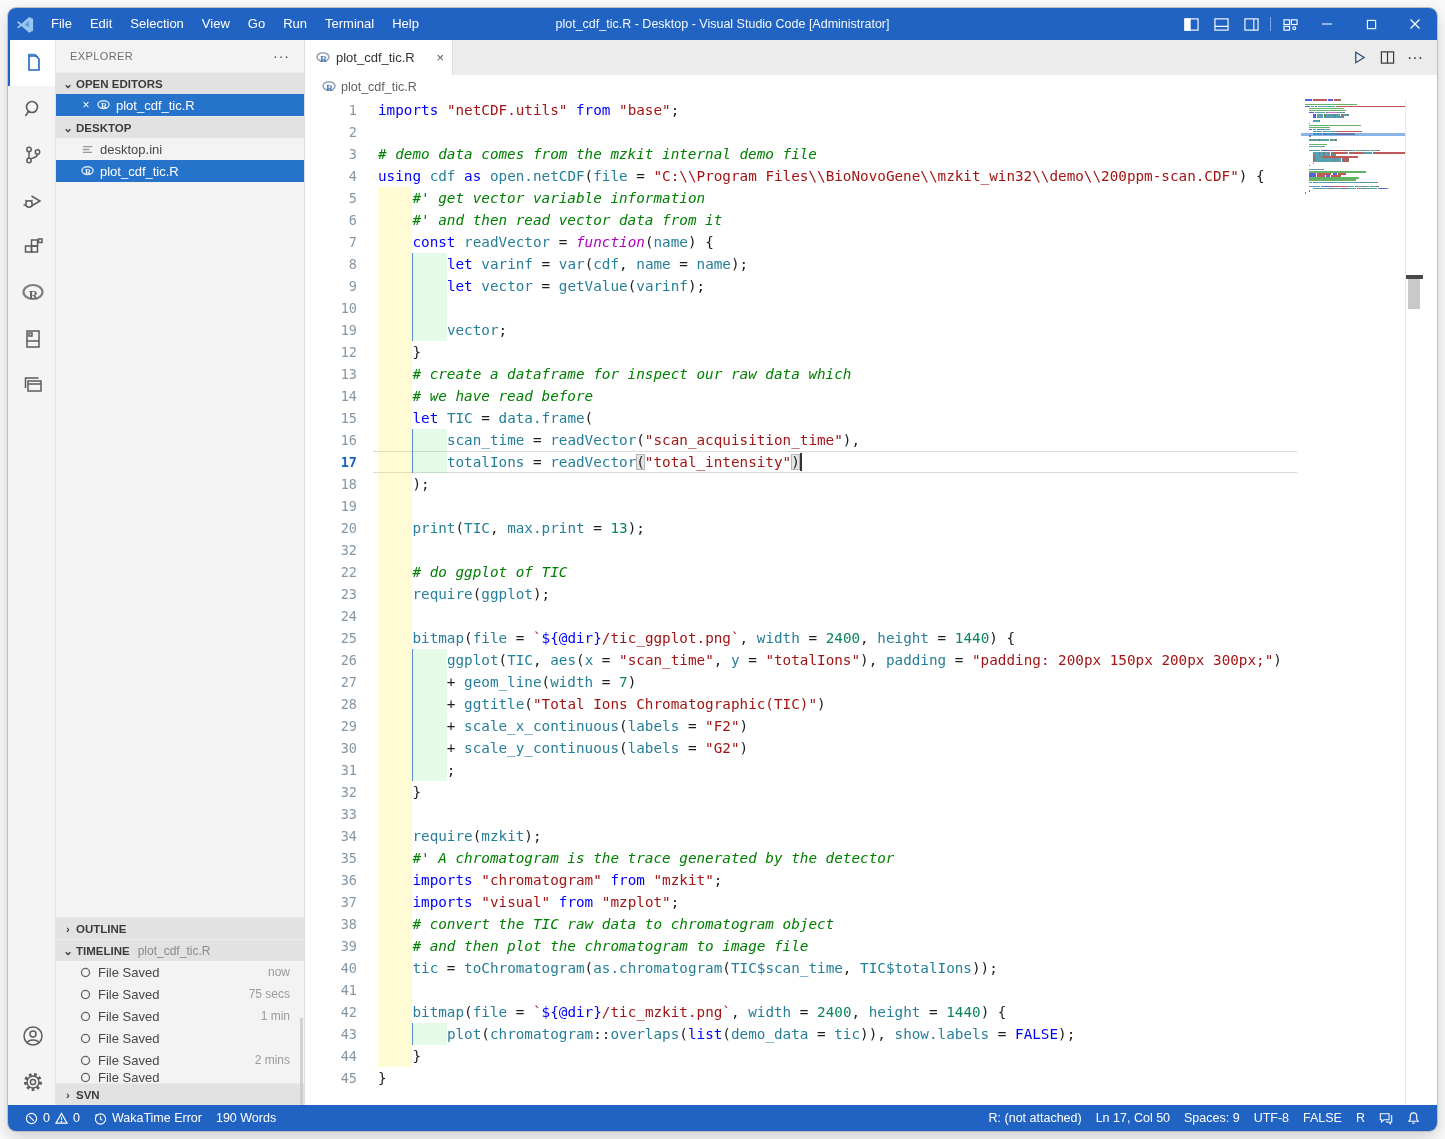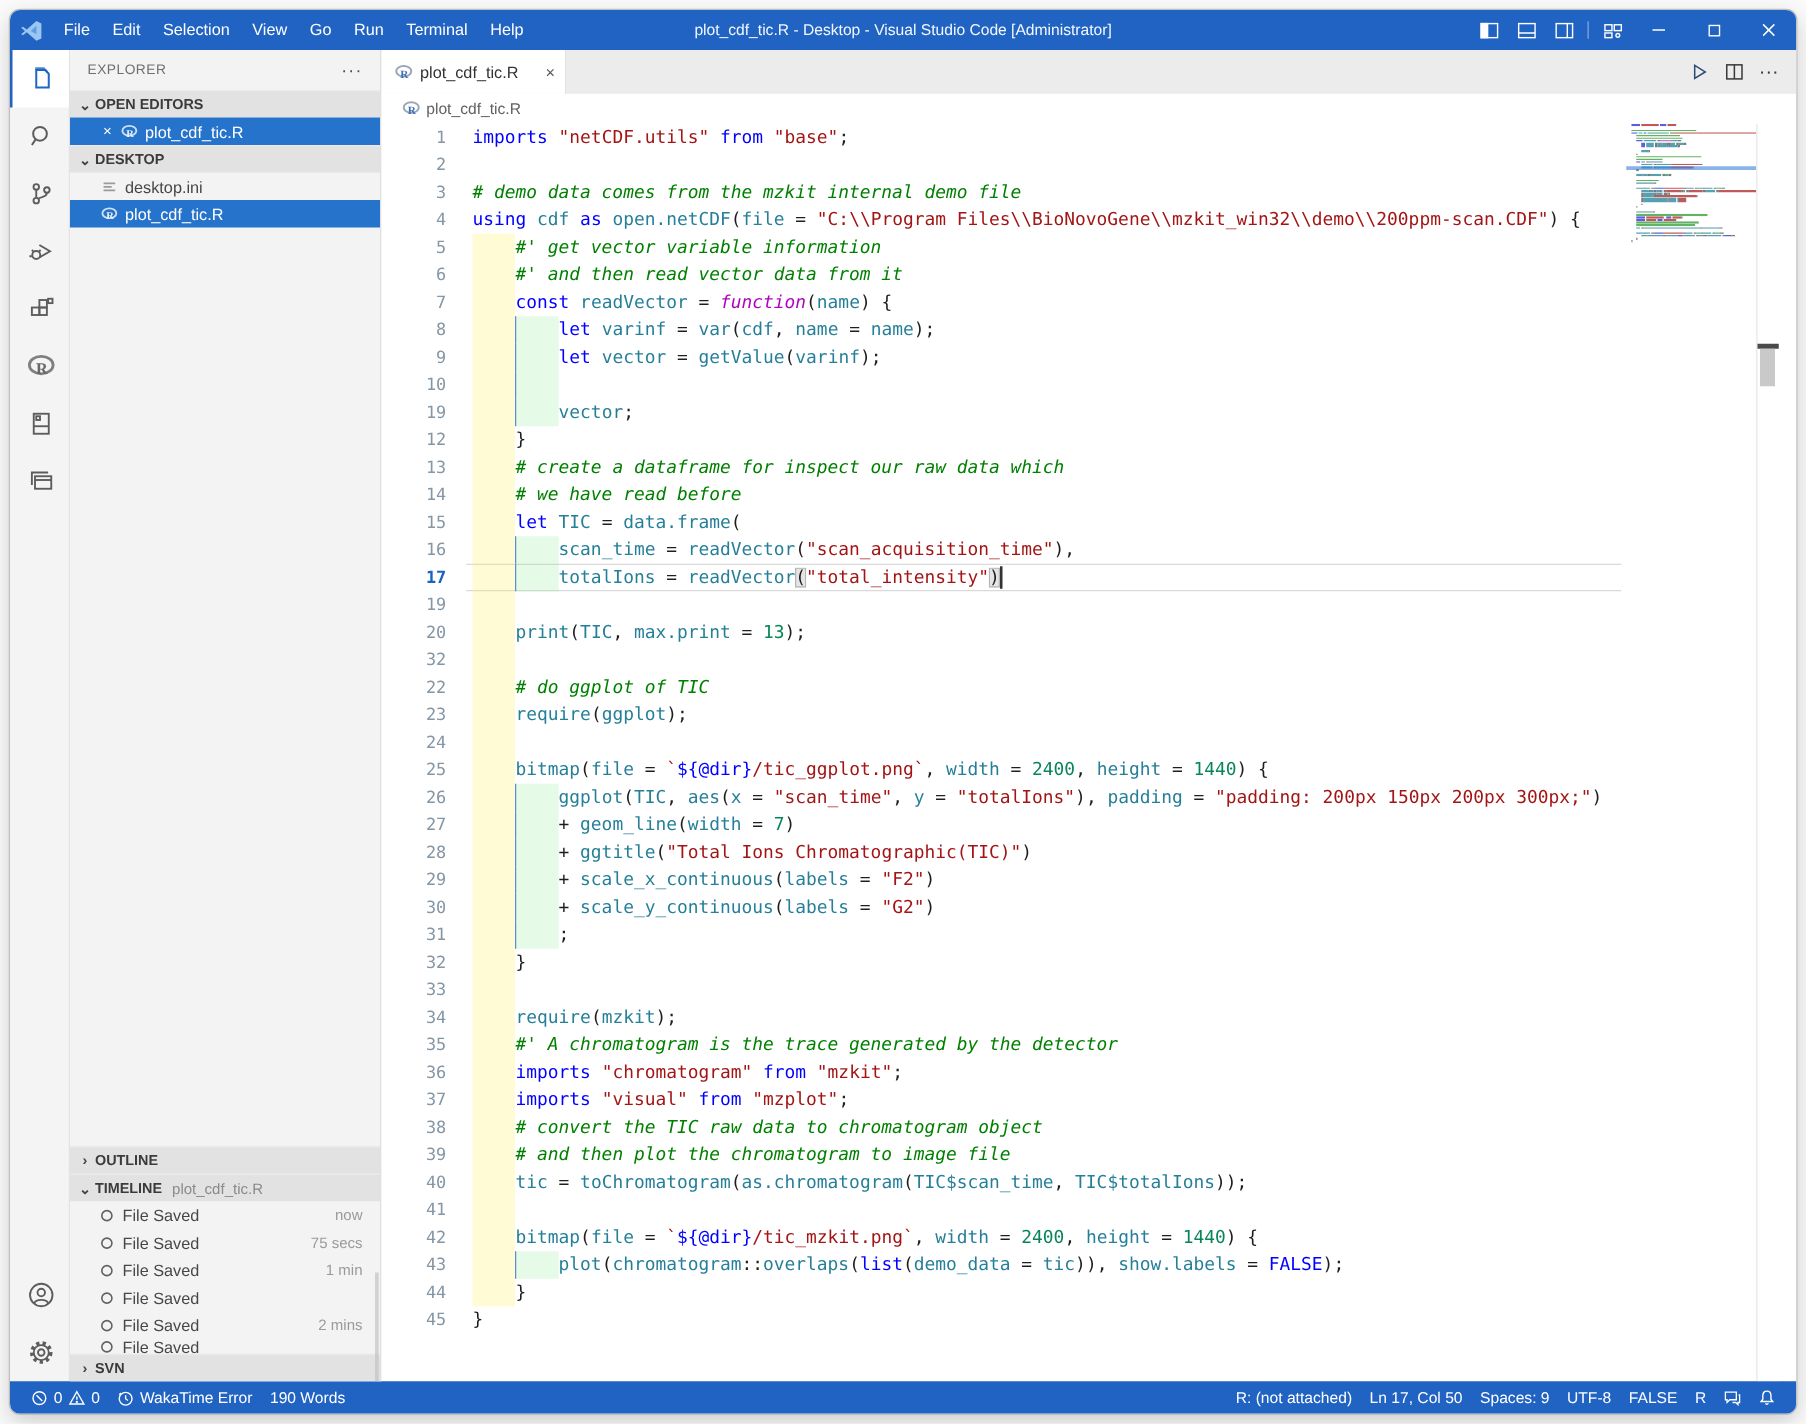--- a/index.html
+++ b/index.html
@@ -412,20 +412,21 @@
               <div class="code-line"><div class="strip s0"></div><div class="strip s1"></div><div class="guide"></div><span class="ln">8</span><span class="txt"><span class="tok-pl">        </span><span class="tok-kw">let</span><span class="tok-pl"> </span><span class="tok-id">varinf</span><span class="tok-pl"> = </span><span class="tok-id">var</span><span class="tok-pl">(</span><span class="tok-id">cdf</span><span class="tok-pl">, </span><span class="tok-id">name</span><span class="tok-pl"> = </span><span class="tok-id">name</span><span class="tok-pl">);</span></span></div>
               <div class="code-line"><div class="strip s0"></div><div class="strip s1"></div><div class="guide"></div><span class="ln">9</span><span class="txt"><span class="tok-pl">        </span><span class="tok-kw">let</span><span class="tok-pl"> </span><span class="tok-id">vector</span><span class="tok-pl"> = </span><span class="tok-id">getValue</span><span class="tok-pl">(</span><span class="tok-id">varinf</span><span class="tok-pl">);</span></span></div>
               <div class="code-line"><div class="strip s0"></div><div class="strip s1"></div><div class="guide"></div><span class="ln">10</span><span class="txt"></span></div>
               <div class="code-line"><div class="strip s0"></div><div class="strip s1"></div><div class="guide"></div><span class="ln">19</span><span class="txt"><span class="tok-pl">        </span><span class="tok-id">vector</span><span class="tok-pl">;</span></span></div>
               <div class="code-line"><div class="strip s0"></div><span class="ln">12</span><span class="txt"><span class="tok-pl">    }</span></span></div>
               <div class="code-line"><div class="strip s0"></div><span class="ln">13</span><span class="txt"><span class="tok-pl">    </span><span class="tok-com"># create a dataframe for inspect our raw data which</span></span></div>
               <div class="code-line"><div class="strip s0"></div><span class="ln">14</span><span class="txt"><span class="tok-pl">    </span><span class="tok-com"># we have read before</span></span></div>
               <div class="code-line"><div class="strip s0"></div><span class="ln">15</span><span class="txt"><span class="tok-pl">    </span><span class="tok-kw">let</span><span class="tok-pl"> </span><span class="tok-id">TIC</span><span class="tok-pl"> = </span><span class="tok-id">data.frame</span><span class="tok-pl">(</span></span></div>
               <div class="code-line"><div class="strip s0"></div><div class="strip s1"></div><div class="guide"></div><span class="ln">16</span><span class="txt"><span class="tok-pl">        </span><span class="tok-id">scan_time</span><span class="tok-pl"> = </span><span class="tok-id">readVector</span><span class="tok-pl">(</span><span class="tok-str">"scan_acquisition_time"</span><span class="tok-pl">),</span></span></div>
               <div class="code-line current"><div class="hl"></div><div class="strip s0"></div><div class="strip s1"></div><div class="guide"></div><span class="ln">17</span><span class="txt"><span class="tok-pl">        </span><span class="tok-id">totalIons</span><span class="tok-pl"> = </span><span class="tok-id">readVector</span><span class="tok-bm">(</span><span class="tok-str">"total_intensity"</span><span class="tok-bm">)</span></span><div class="cursor" style="left: 494.89px;"></div></div>
+              <div class="code-line"><div class="strip s0"></div><span class="ln">18</span><span class="txt"><span class="tok-pl">    );</span></span></div>
               <div class="code-line"><div class="strip s0"></div><span class="ln">19</span><span class="txt"></span></div>
               <div class="code-line"><div class="strip s0"></div><span class="ln">20</span><span class="txt"><span class="tok-pl">    </span><span class="tok-id">print</span><span class="tok-pl">(</span><span class="tok-id">TIC</span><span class="tok-pl">, </span><span class="tok-id">max.print</span><span class="tok-pl"> = </span><span class="tok-num">13</span><span class="tok-pl">);</span></span></div>
               <div class="code-line"><div class="strip s0"></div><span class="ln">32</span><span class="txt"></span></div>
               <div class="code-line"><div class="strip s0"></div><span class="ln">22</span><span class="txt"><span class="tok-pl">    </span><span class="tok-com"># do ggplot of TIC</span></span></div>
               <div class="code-line"><div class="strip s0"></div><span class="ln">23</span><span class="txt"><span class="tok-pl">    </span><span class="tok-id">require</span><span class="tok-pl">(</span><span class="tok-id">ggplot</span><span class="tok-pl">);</span></span></div>
               <div class="code-line"><div class="strip s0"></div><span class="ln">24</span><span class="txt"></span></div>
               <div class="code-line"><div class="strip s0"></div><span class="ln">25</span><span class="txt"><span class="tok-pl">    </span><span class="tok-id">bitmap</span><span class="tok-pl">(</span><span class="tok-id">file</span><span class="tok-pl"> = </span><span class="tok-str">`</span><span class="tok-kw">${@dir}</span><span class="tok-str">/tic_ggplot.png`</span><span class="tok-pl">, </span><span class="tok-id">width</span><span class="tok-pl"> = </span><span class="tok-num">2400</span><span class="tok-pl">, </span><span class="tok-id">height</span><span class="tok-pl"> = </span><span class="tok-num">1440</span><span class="tok-pl">) {</span></span></div>
               <div class="code-line"><div class="strip s0"></div><div class="strip s1"></div><div class="guide"></div><span class="ln">26</span><span class="txt"><span class="tok-pl">        </span><span class="tok-id">ggplot</span><span class="tok-pl">(</span><span class="tok-id">TIC</span><span class="tok-pl">, </span><span class="tok-id">aes</span><span class="tok-pl">(</span><span class="tok-id">x</span><span class="tok-pl"> = </span><span class="tok-str">"scan_time"</span><span class="tok-pl">, </span><span class="tok-id">y</span><span class="tok-pl"> = </span><span class="tok-str">"totalIons"</span><span class="tok-pl">), </span><span class="tok-id">padding</span><span class="tok-pl"> = </span><span class="tok-str">"padding: 200px 150px 200px 300px;"</span><span class="tok-pl">)</span></span></div>
               <div class="code-line"><div class="strip s0"></div><div class="strip s1"></div><div class="guide"></div><span class="ln">27</span><span class="txt"><span class="tok-pl">        + </span><span class="tok-id">geom_line</span><span class="tok-pl">(</span><span class="tok-id">width</span><span class="tok-pl"> = </span><span class="tok-num">7</span><span class="tok-pl">)</span></span></div>
               <div class="code-line"><div class="strip s0"></div><div class="strip s1"></div><div class="guide"></div><span class="ln">28</span><span class="txt"><span class="tok-pl">        + </span><span class="tok-id">ggtitle</span><span class="tok-pl">(</span><span class="tok-str">"Total Ions Chromatographic(TIC)"</span><span class="tok-pl">)</span></span></div>

